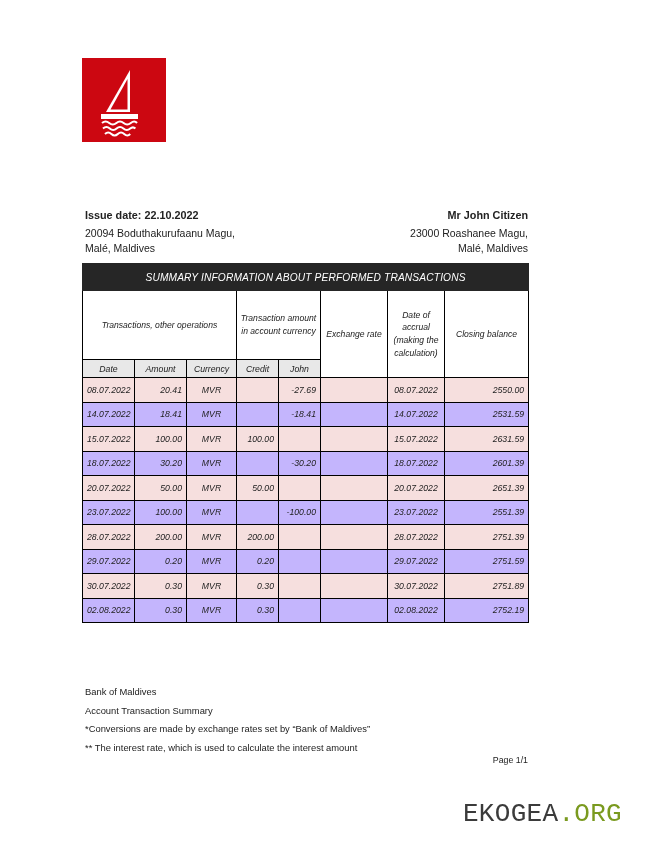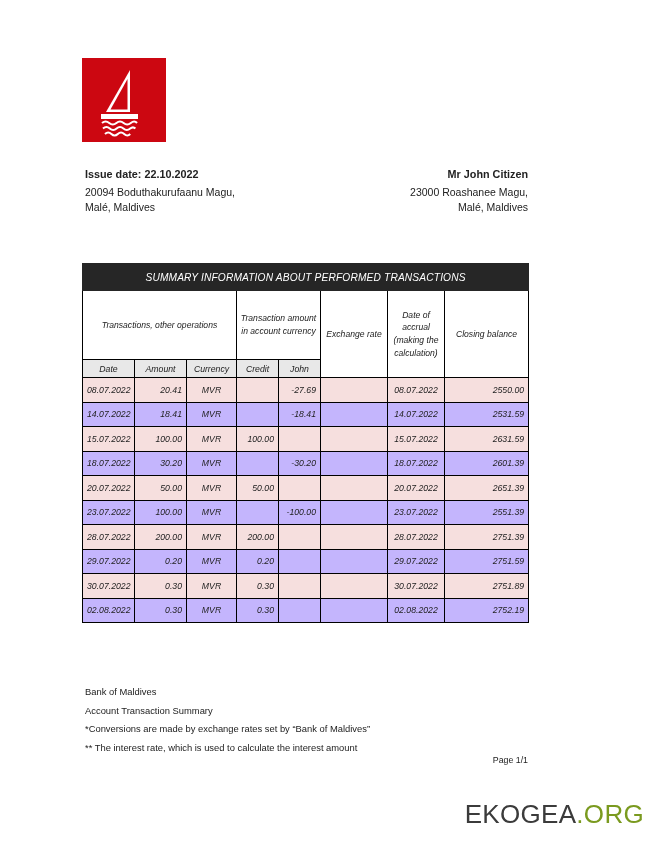--- a/index.html
+++ b/index.html
@@ -33,20 +33,21 @@
     top: 167px;
     font-size: 10.5px;
     line-height: 15.5px;
   }
   .hdr-left  { left: 85px;  text-align: left; }
   .hdr-right { right: 122px; text-align: right; }
   .hdr .line-strong {
     font-weight: bold;
     font-size: 10.8px;
     margin-bottom: 2px;
+    margin-top: 41px;
   }
   .hdr .line { white-space: nowrap; }
 
   
   .table-wrap {
     position: absolute;
     left: 82px;
     top: 263px;
     width: 446px;
   }
@@ -111,25 +112,25 @@
   .page-no {
     position: absolute;
     right: 122px;
     top: 755px;
     font-size: 8.8px;
   }
 
   
   .watermark {
     position: absolute;
-    right: 6px;
+    right: 28px;
     top: 799px;
     font-size: 26px;
     letter-spacing: 0.3px;
-    font-family: Liberation Sans, sans-serif;
+    font-family: Liberation Mono, monospace;
   }
   .wm-a { color: #3b3b3b; }
   .wm-b { color: #7a9a1f; }
 </style>
 </head>
 <body>
 
 <div class="logo-box">
   <svg width="84" height="84" viewBox="0 0 84 84">
 

